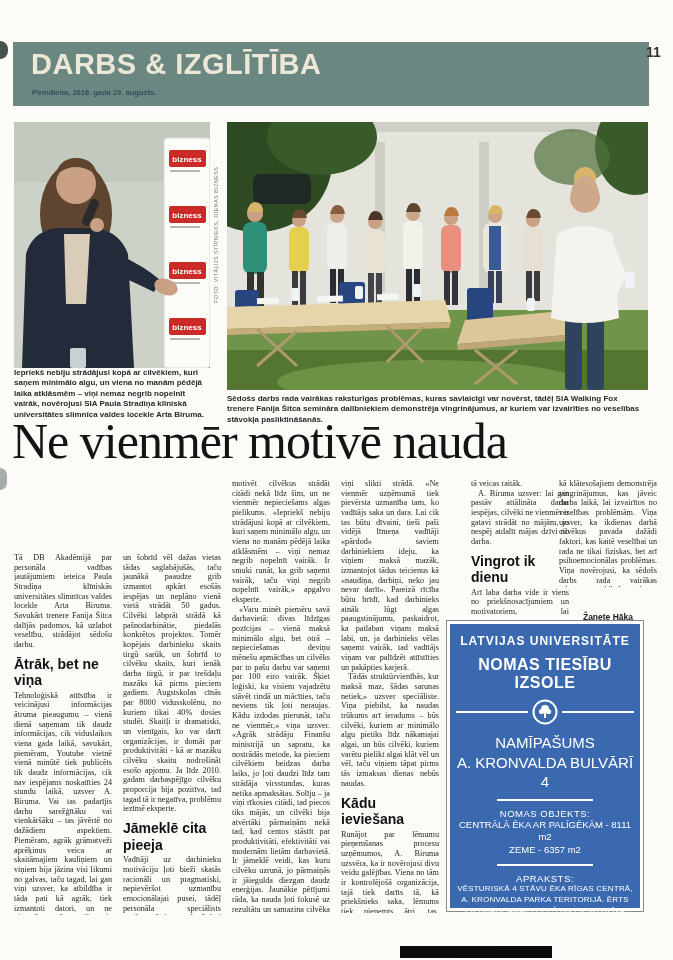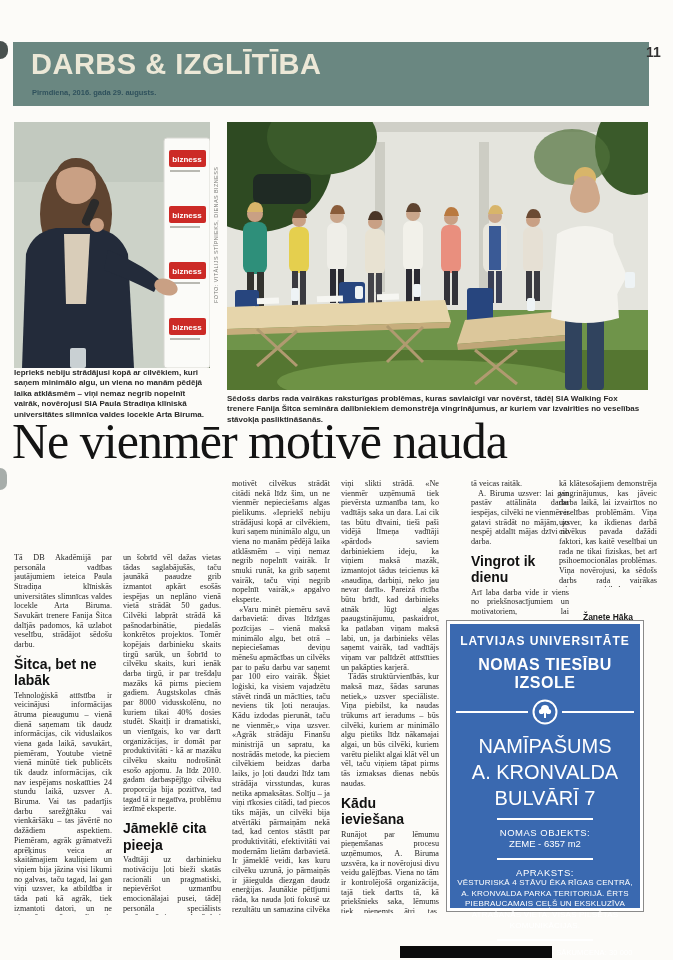--- a/index.html
+++ b/index.html
@@ -53,21 +53,21 @@
   
   .ad{position:absolute;left:446px;top:620px;width:198px;height:292px;background:#fff;
       border:1px solid #8a8a8a;box-sizing:border-box;padding:3px;}
   .ad-inner{width:100%;height:100%;background:#3a69b0;color:#fff;box-sizing:border-box;
             padding:10px 6px 6px;text-align:center;display:flex;flex-direction:column;}
   .ad-org{font-size:12px;font-weight:bold;letter-spacing:1px;}
   .ad-title{font-size:16px;font-weight:bold;letter-spacing:.5px;margin-top:8px;}
   .ad-emblem-row{display:flex;align-items:center;margin:7px 0 2px;}
   .ad-emblem-row .line{flex:1;border-top:2px solid #fff;}
   .ad-emblem{width:26px;height:26px;margin:0 4px;flex:0 0 auto;}
-  .ad-prop{font-size:20px;line-height:1.3;margin-top:6px;font-weight:normal;}
+  .ad-prop{font-size:15px;line-height:1.3;margin-top:6px;font-weight:normal;}
   .ad-rule{width:96px;border-top:2px solid #fff;margin:7px auto;}
   .ad-label{font-size:9.5px;letter-spacing:.5px;}
   .ad-objline{font-size:9.5px;line-height:1.35;}
   .ad-desc{font-size:8px;line-height:1.35;letter-spacing:.2px;}
   .ad-terms{font-size:7.5px;line-height:1.4;letter-spacing:.1px;}
 
   .black-bar{position:absolute;left:400px;top:946px;width:152px;height:12px;background:#0b0b0b;}
 </style>
 </head>
 <body>
@@ -236,21 +236,21 @@
     </svg>
   </div>
 
   <div class="caption caption-left">Iepriekš nebiju strādājusi kopā ar cilvēkiem, kuri saņem minimālo algu, un viena no manām pēdējā laika atklāsmēm – viņi nemaz negrib nopelnīt vairāk, novērojusi SIA Paula Stradiņa klīniskā universitātes slimnīca valdes locekle Arta Biruma.</div>
   <div class="caption caption-right">Sēdošs darbs rada vairākas raksturīgas problēmas, kuras savlaicīgi var novērst, tādēļ SIA Walking Fox trenere Fanija Šitca semināra dalībniekiem demonstrēja vingrinājumus, ar kuriem var izvairīties no veselības stāvokļa pasliktināšanās.</div>
 
   <h2 class="headline">Ne vienmēr motivē nauda</h2>
 
   <div class="col col-1">
       <p class="body-p">Tā DB Akadēmijā par personāla vadības jautājumiem ieteica Paula Stradiņa klīniskās universitātes slimnīcas valdes locekle Arta Biruma. Savukārt trenere Fanija Šitca dalījās padomos, kā uzlabot veselību, strādājot sēdošu darbu.</p>
-      <h3 class="subhead">Šitca, bet ne labāk</h3>
+      <h3 class="subhead">Ātrāk, bet ne viņa</h3>
       <p class="body-p">Tehnoloģiskā attīstība ir veicinājusi informācijas ātruma pieaugumu – vienā dienā saņemam tik daudz informācijas, cik viduslaikos viena gada laikā, savukārt, piemēram, Youtube vietnē vienā minūtē tiek publicēts tik daudz informācijas, cik nav iespējams noskatīties 24 stundu laikā, uzsver A. Biruma. Vai tas padarījis darbu sarežģītāku vai vienkāršāku – tas jāvērtē no dažādiem aspektiem. Piemēram, agrāk grāmatveži aprēķinus veica ar skaitāmajiem kauliņiem un viņiem bija jāzina visi likumi no galvas, taču tagad, lai gan viņi uzsver, ka atbildība ir tāda pati kā agrāk, tiek izmantoti datori, un ne vienmēr grāmatvedis, ja viņam paprasīs zināt likumu, to noskaitīs no galvas. Tirgus kļūst sarežģītāks, jo cilvēki un organizācijas cīnās par to, kā lētāk uztaisīt kvalitatīvas lietas. Mainās arī sadarbības formas – agrāk bija raksturīgi, ka cilvēks vienā darbavietā pavada visu mūžu,</p>
     </div>
   <div class="col col-2">
       <p class="body-p">un šobrīd vēl dažas vietas tādas saglabājušās, taču jaunākā paaudze grib izmantot apkārt esošās iespējas un neplāno vienā vietā strādāt 50 gadus. Cilvēki labprāt strādā kā pašnodarbinātie, piedalās konkrētos projektos. Tomēr kopējais darbinieku skaits tirgū sarūk, un šobrīd to cilvēku skaits, kuri ienāk darba tirgū, ir par trešdaļu mazāks kā pirms pieciem gadiem. Augstskolas cīnās par 8000 vidusskolēnu, no kuriem tikai 40% dosies studēt. Skaitļi ir dramatiski, un vienīgais, ko var darīt organizācijas, ir domāt par produktivitāti - kā ar mazāku cilvēku skaitu nodrošināt esošo apjomu. Ja līdz 2010. gadam darbaspējīgo cilvēku proporcija bija pozitīva, tad tagad tā ir negatīva, problēmu iezīmē eksperte.</p>
       <h3 class="subhead">Jāmeklē cita pieeja</h3>
       <p class="body-p">Vadītāji uz darbinieku motivāciju ļoti bieži skatās racionāli un pragmatiski, nepievēršot uzmanību emocionālajai pusei, tādēļ personāla speciālists uzņēmumā ir tas, kurš ļoti labi orientējas tieši emocionālajā aspektā, bet viņa sabiedrotais ir finansists, kurš orientējas skaitļu pasaulē.</p>
     </div>
   <div class="col col-3">
       <p class="body-p">motivēt cilvēkus strādāt citādi nekā līdz šim, un ne vienmēr nepieciešams algas pielikums. «Iepriekš nebiju strādājusi kopā ar cilvēkiem, kuri saņem minimālo algu, un viena no manām pēdējā laika atklāsmēm – viņi nemaz negrib nopelnīt vairāk. Ir smuki runāt, ka grib saņemt vairāk, taču viņi negrib nopelnīt vairāk,» apgalvo eksperte.</p>
       <p class="body-p">«Varu minēt piemēru savā darbavietā: divas līdzīgas pozīcijas – vienā maksā minimālo algu, bet otrā – nepieciešamas deviņu mēnešu apmācības un cilvēks par to pašu darbu var saņemt par 100 eiro vairāk. Šķiet loģiski, ka visiem vajadzētu stāvēt rindā un mācīties, taču neviens tik ļoti neraujas. Kādu izdodas pierunāt, taču ne vienmēr,» viņa uzsver. «Agrāk strādāju Finanšu ministrijā un sapratu, ka nostrādās metode, ka pieciem cilvēkiem beidzas darba laiks, jo ļoti daudzi līdz tam strādāja virsstundas, kuras netika apmaksātas. Solīju – ja viņi rīkosies citādi, tad piecos tiks mājās, un cilvēki bija atvērtāki pārmaiņām nekā tad, kad centos stāstīt par produktivitāti, efektivitāti vai modernām lietām darbavietā. Ir jāmeklē veidi, kas kuru cilvēku uzrunā, jo pārmaiņās ir jāiegulda diezgan daudz enerģijas. Jaunākie pētījumi rāda, ka nauda ļoti fokusē uz rezultātu un samazina cilvēka radošo potenciālu. Turklāt, ja sāk par kaut ko maksāt, tad ir grūti panākt, ka cilvēks kaut ko pēc tam dara bez samaksas.»</p>
@@ -282,23 +282,24 @@
         <svg class="ad-emblem" viewBox="0 0 26 26">
           <circle cx="13" cy="13" r="11.5" fill="none" stroke="#ffffff" stroke-width="2"></circle>
           <circle cx="13" cy="10" r="4" fill="#ffffff"></circle>
           <circle cx="9.5" cy="12.5" r="2.6" fill="#ffffff"></circle>
           <circle cx="16.5" cy="12.5" r="2.6" fill="#ffffff"></circle>
           <rect x="12" y="13" width="2" height="6" fill="#ffffff"></rect>
         </svg>
         <div class="line"></div>
       </div>
       <div class="ad-prop">NAMĪPAŠUMS</div>
-      <div class="ad-prop" style="margin-top:0;">A. KRONVALDA BULVĀRĪ 7</div>
+      <div class="ad-prop" style="margin-top:0;">A. KRONVALDA BULVĀRĪ 4</div>
       <div class="ad-rule"></div>
       <div class="ad-label">NOMAS OBJEKTS:</div>
+      <div class="ad-objline">CENTRĀLĀ ĒKA AR PALĪGĒKĀM - 8111 m2</div>
       <div class="ad-objline">ZEME - 6357 m2</div>
       <div class="ad-rule"></div>
       <div class="ad-label">APRAKSTS:</div>
       <div class="ad-desc">VĒSTURISKĀ 4 STĀVU ĒKA RĪGAS CENTRĀ, A. KRONVALDA PARKA TERITORIJĀ. ĒRTS PIEBRAUCAMAIS CEĻŠ UN EKSKLUZĪVA ATRAŠANĀS VIETA. VISAS PILSĒTAS KOMUNIKĀCIJAS.</div>
       <div class="ad-rule"></div>
       <div class="ad-terms">NOMAS MAKSAS IZSOLES SĀKUMCENA: 30 000 EUR</div>
 
     </div>
   </div>
 

